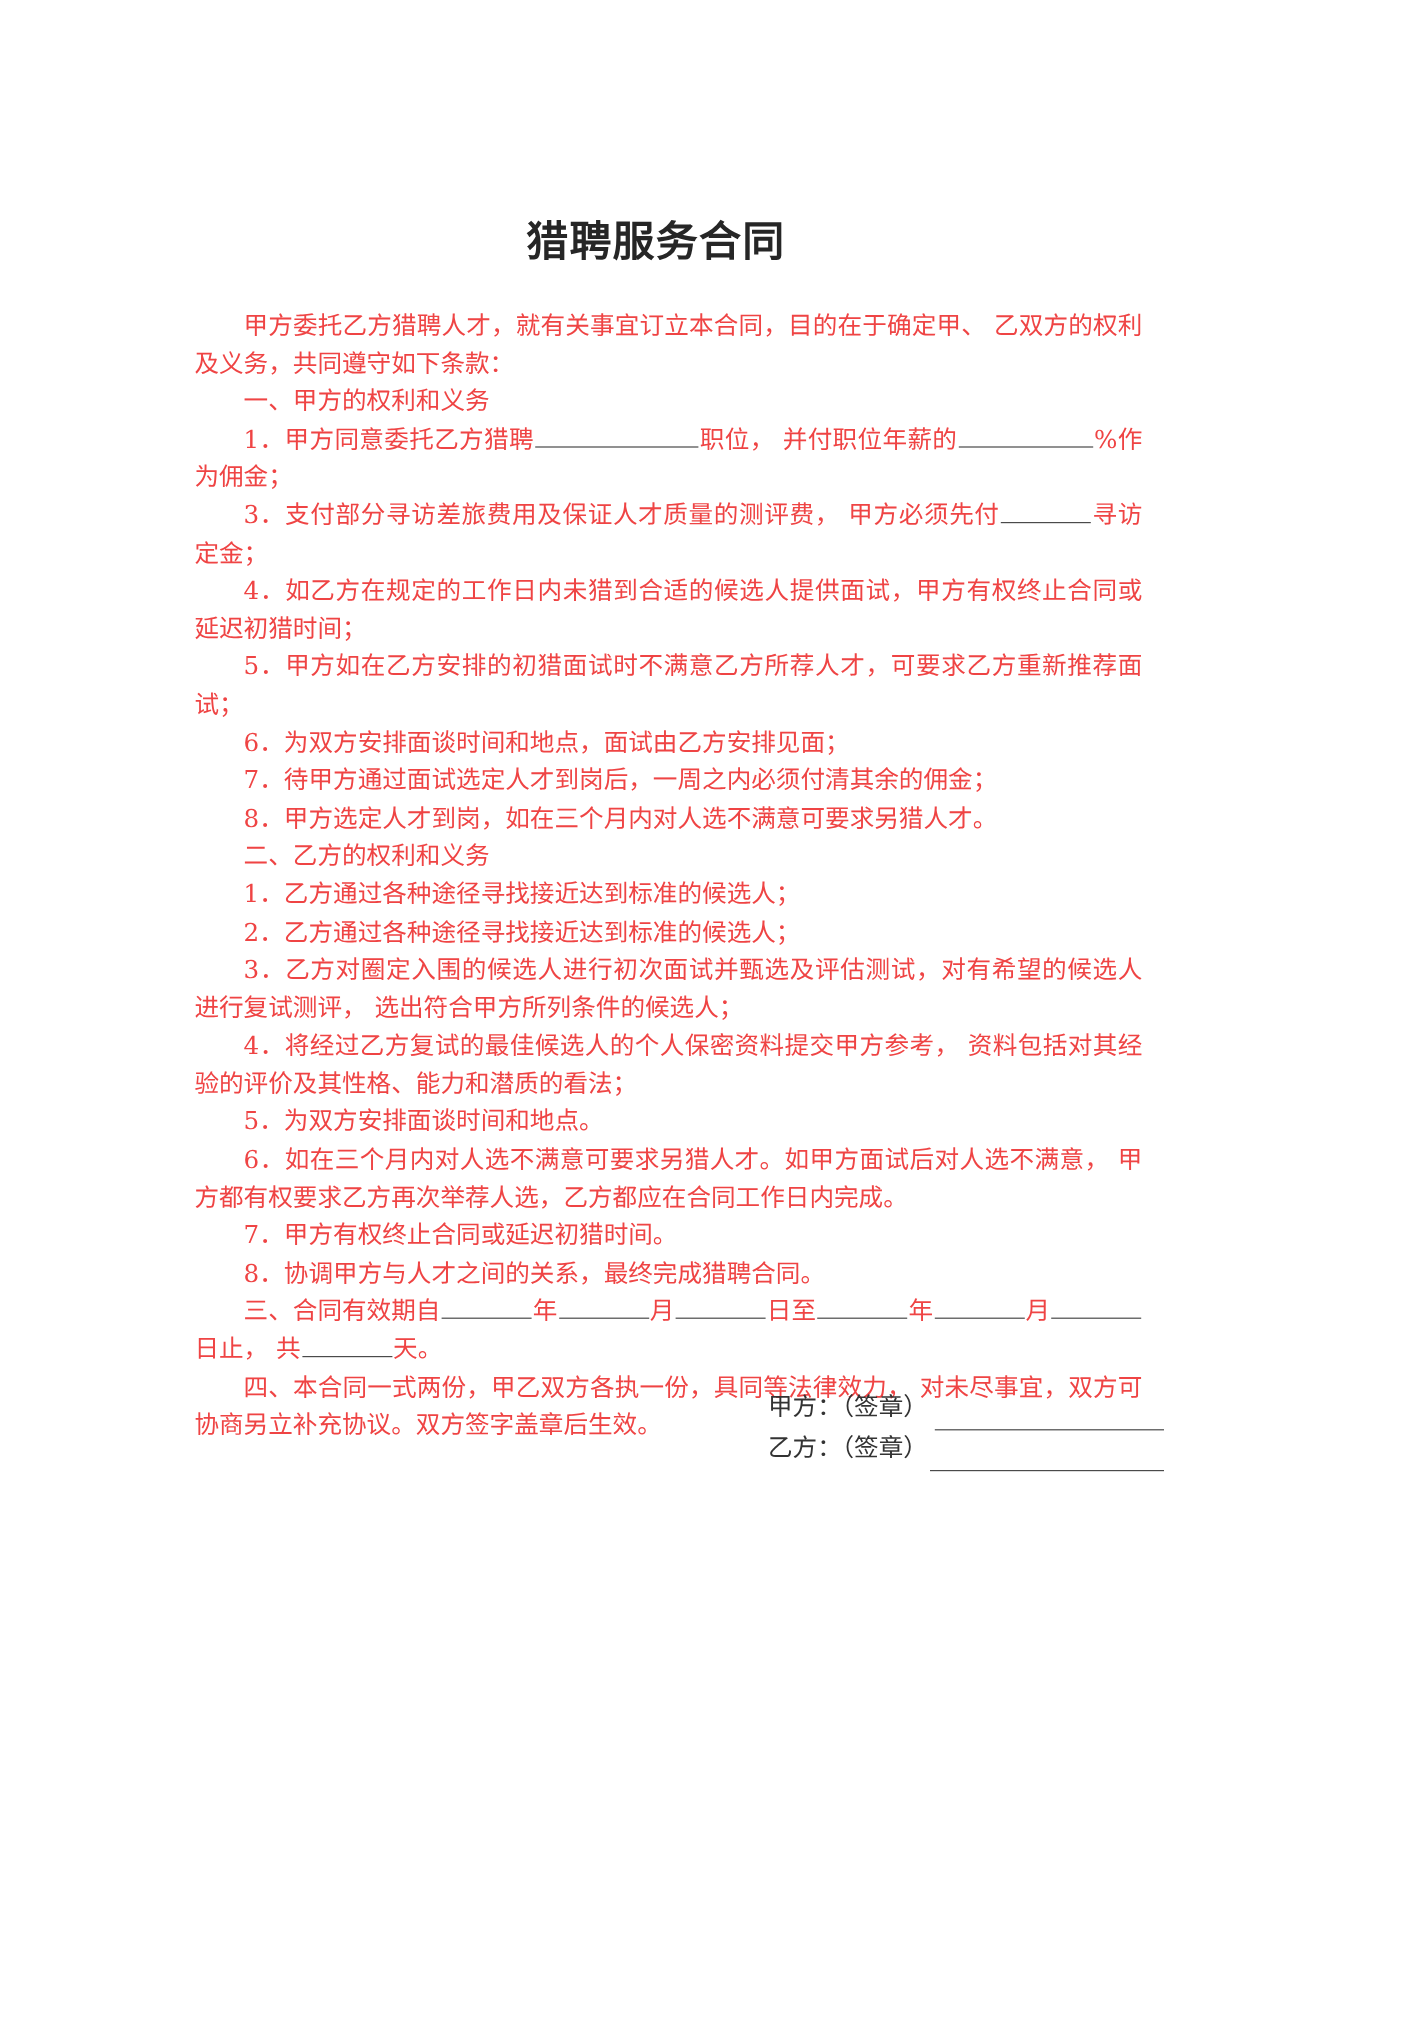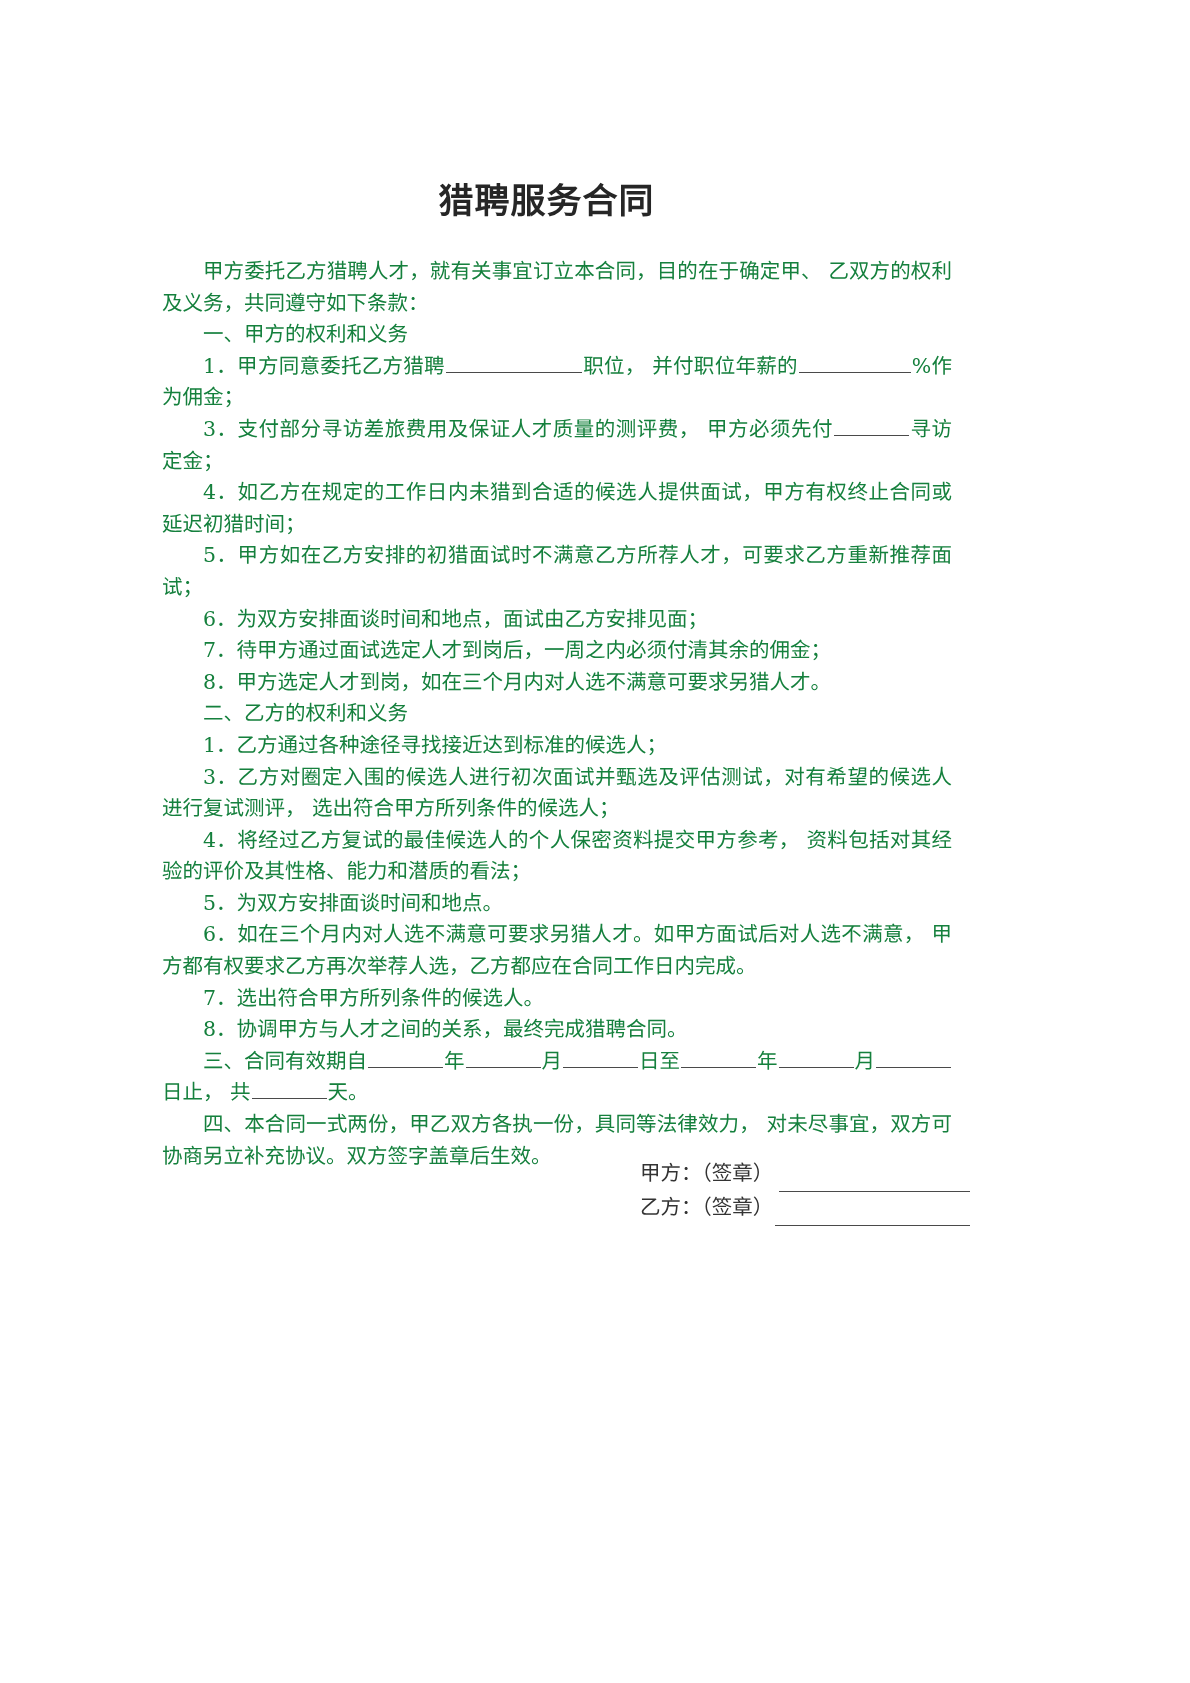--- a/index.html
+++ b/index.html
@@ -38,21 +38,21 @@
   }
   .body-col {
     position: absolute;
     left: 162px;
     top: 256px;
     width: 790px;
   }
   .para {
     font-size: 20.5px;
     line-height: 31.6px;
-    color: #15803d;
+    color: #ef4444;
     text-align: justify;
     text-justify: inter-ideograph;
     margin: 0;
     text-indent: 2em;
     word-break: break-all;
   }
   .blank {
     display: inline-block;
     border-bottom: 1px solid #4a4a4a;
     vertical-align: baseline;
@@ -115,30 +115,31 @@
     <p class="para"><span>6．</span><span>为双方安排面谈时间和地点，面试由乙方安排见面；</span></p>
 
     <p class="para"><span>7．</span><span>待甲方通过面试选定人才到岗后，一周之内必须付清其余的佣金；</span></p>
 
     <p class="para"><span>8．</span><span>甲方选定人才到岗，如在三个月内对人选不满意可要求另猎人才。</span></p>
 
     <p class="para">二、乙方的权利和义务</p>
 
     <p class="para"><span>1．</span><span>乙方通过各种途径寻找接近达到标准的候选人；</span></p>
 
+    <p class="para"><span>2．</span><span>乙方通过各种途径寻找接近达到标准的候选人；</span></p>
 
     <p class="para"><span>3．</span><span>乙方对圈定入围的候选人进行初次面试并甄选及评估测试，对有希望的候选人进行复试测评， 选出符合甲方所列条件的候选人；</span></p>
 
     <p class="para"><span>4．</span><span>将经过乙方复试的最佳候选人的个人保密资料提交甲方参考， 资料包括对其经验的评价及其性格、能力和潜质的看法；</span></p>
 
     <p class="para"><span>5．</span><span>为双方安排面谈时间和地点。</span></p>
 
     <p class="para"><span>6．</span><span>如在三个月内对人选不满意可要求另猎人才。如甲方面试后对人选不满意， 甲方都有权要求乙方再次举荐人选，乙方都应在合同工作日内完成。</span></p>
 
-    <p class="para"><span>7．</span><span>选出符合甲方所列条件的候选人。</span></p>
+    <p class="para"><span>7．</span><span>甲方有权终止合同或延迟初猎时间。</span></p>
 
     <p class="para"><span>8．</span><span>协调甲方与人才之间的关系，最终完成猎聘合同。</span></p>
 
     <p class="para"><span>三、合同有效期自</span><span class="blank b-sm"></span><span>年</span><span class="blank b-sm"></span><span>月</span><span class="blank b-sm"></span><span>日至</span><span class="blank b-sm"></span><span>年</span><span class="blank b-sm"></span><span>月</span><span class="blank b-sm"></span><span>日止， 共</span><span class="blank b-sm"></span><span>天。</span></p>
 
     <p class="para">四、本合同一式两份，甲乙双方各执一份，具同等法律效力， 对未尽事宜，双方可协商另立补充协议。双方签字盖章后生效。</p>
 
   </div>
 
   <div class="sign-block">

